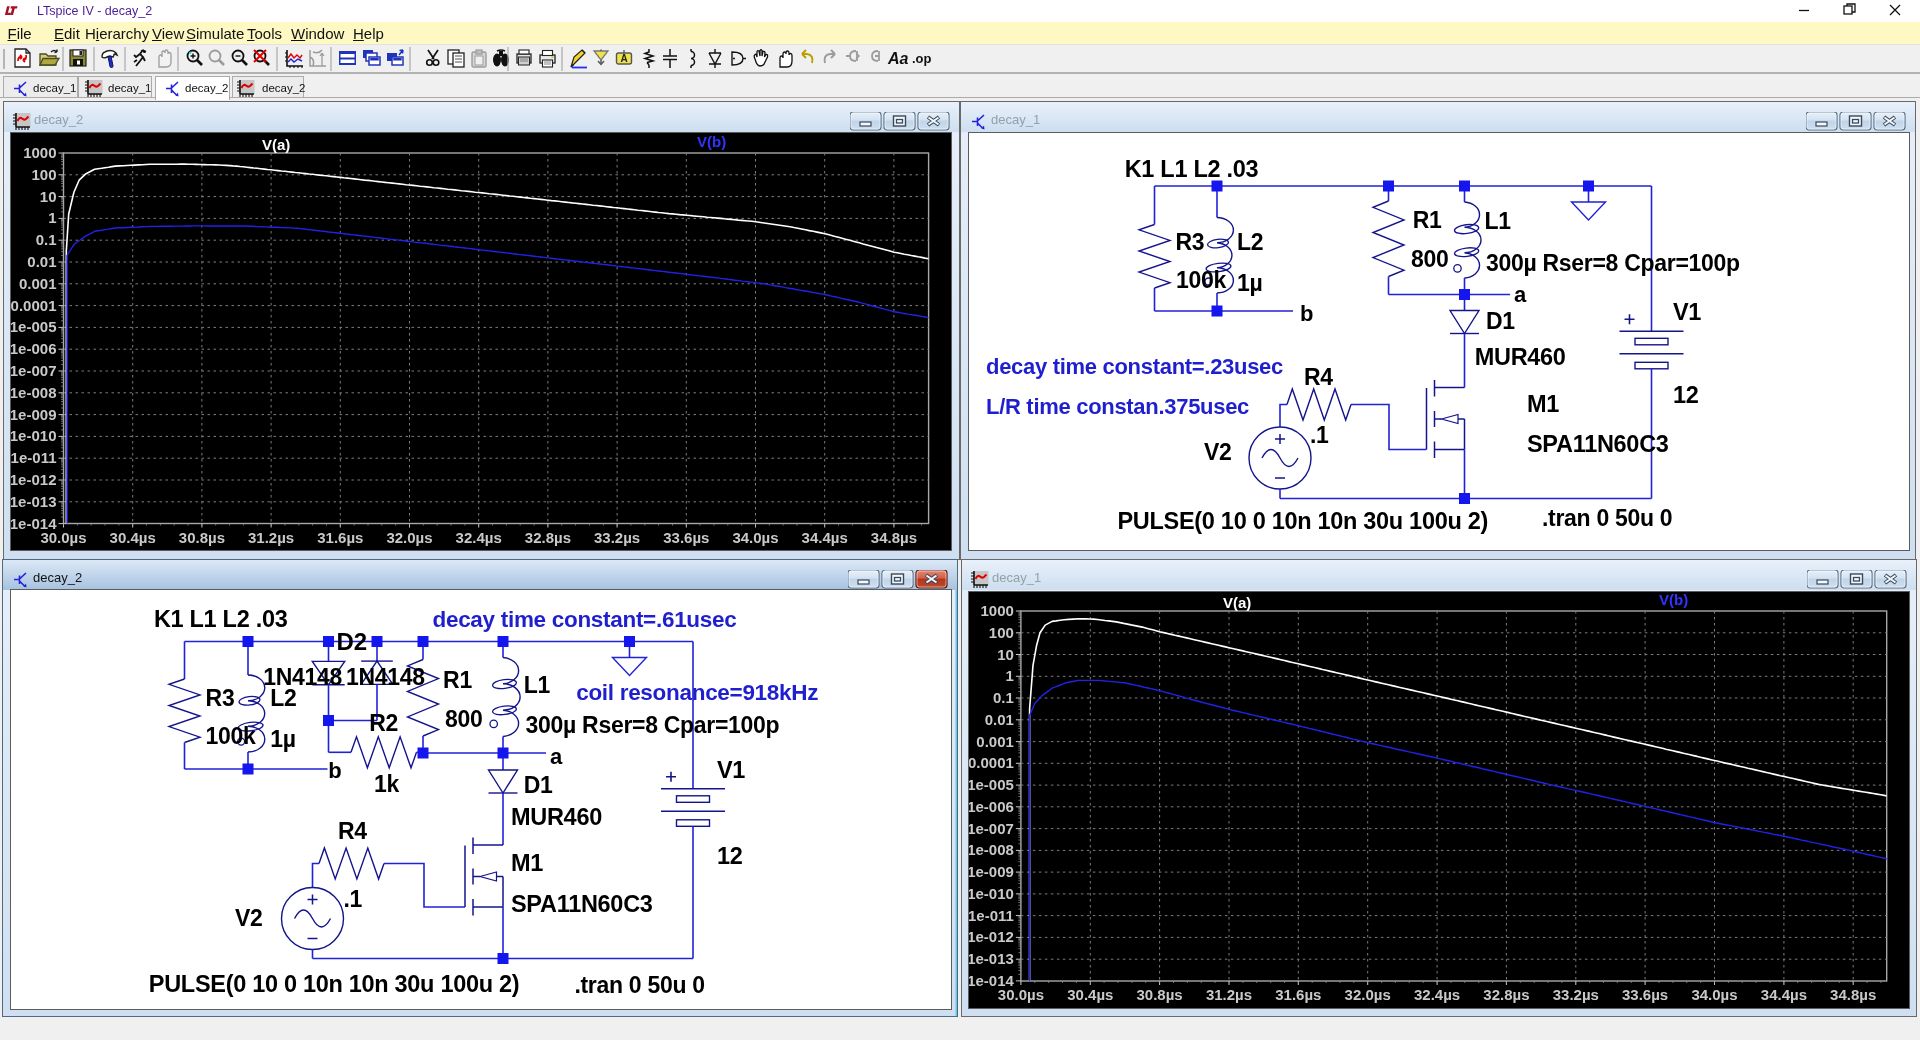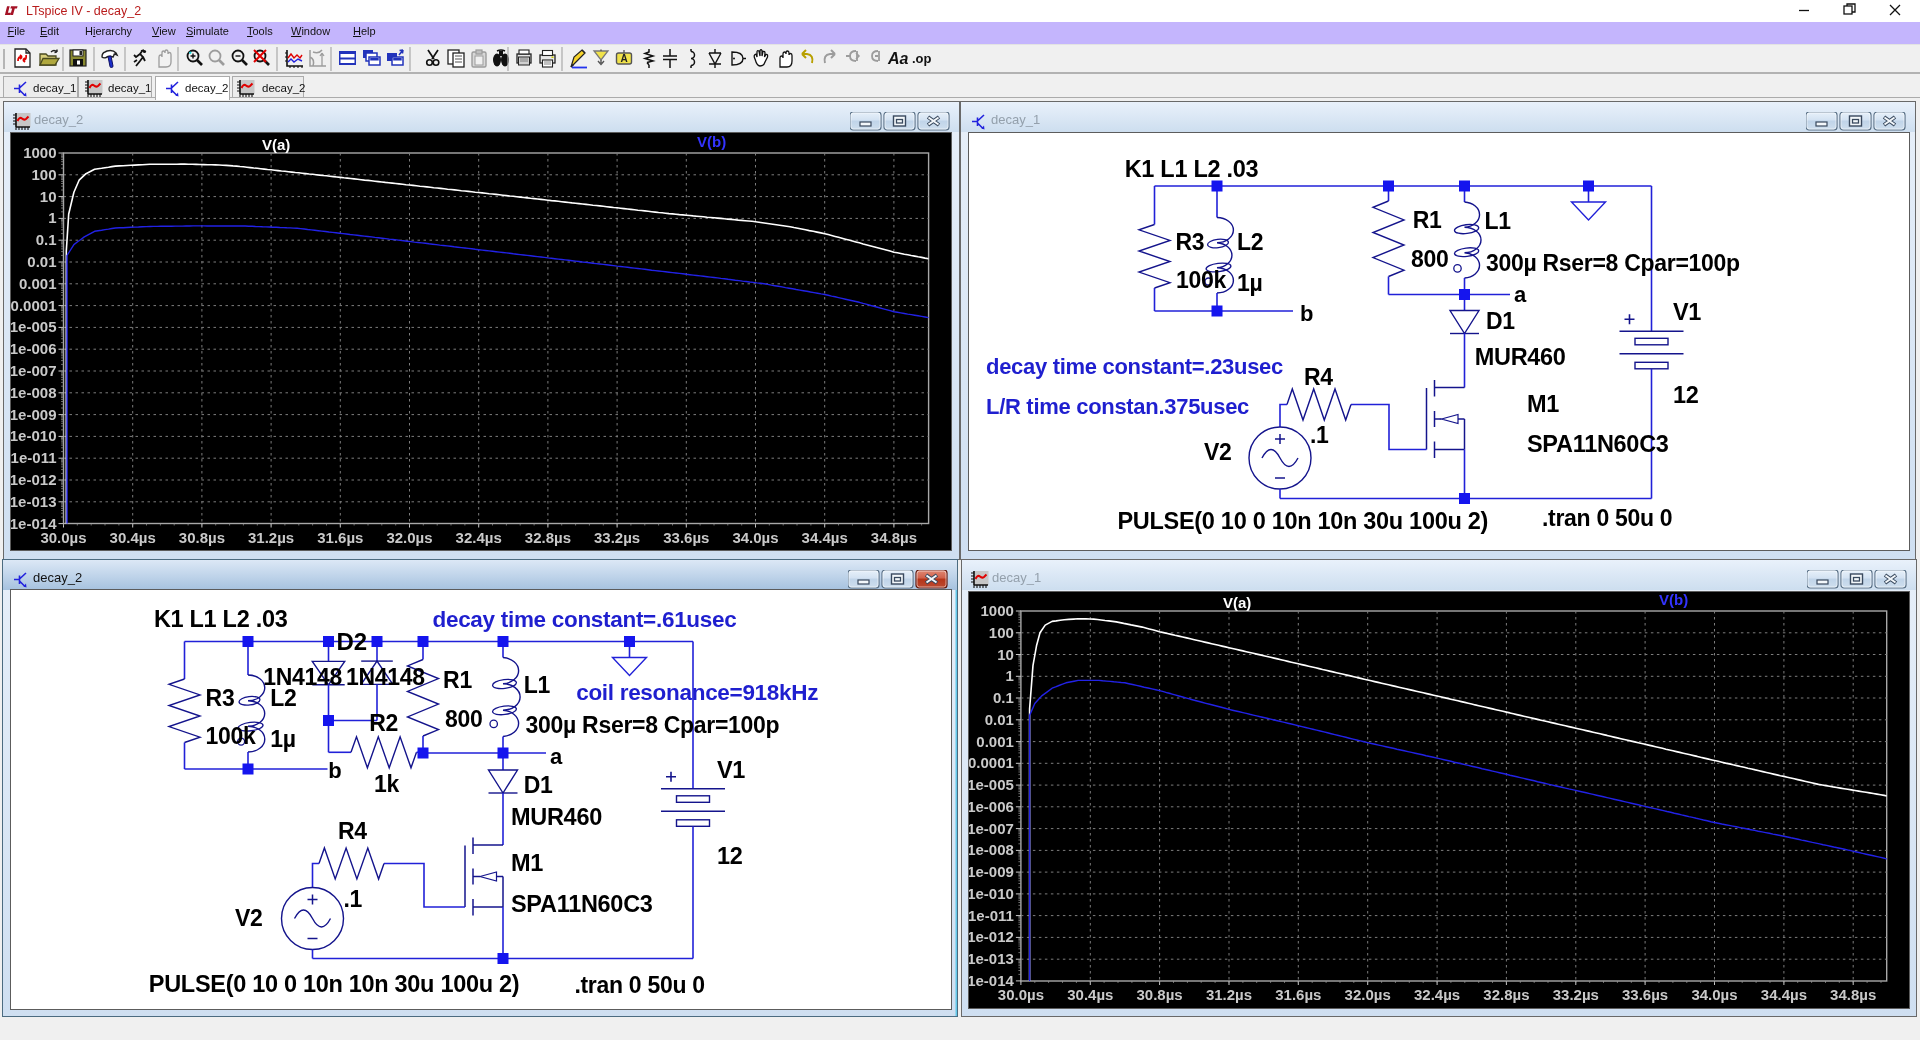--- a/index.html
+++ b/index.html
@@ -1,17 +1,17 @@
 <!DOCTYPE html>
 <html><head><meta charset="utf-8"><style>
 *{margin:0;padding:0;box-sizing:border-box}
 body{width:1920px;height:1040px;overflow:hidden;font-family:"Liberation Sans",sans-serif;background:#f0f0f0;position:relative}
 .titlebar{position:absolute;left:0;top:0;width:1920px;height:22px;background:#ffffff}
-.titlebar .txt{position:absolute;left:26px;top:4px;font-size:12.5px;color:#b91c1c}
-.menubar{position:absolute;left:0;top:22px;width:1920px;height:22px;background:#c4b5fd;font-size:11px;color:#111}
+.titlebar .txt{position:absolute;left:37px;top:4px;font-size:12.5px;color:#4c1d95}
+.menubar{position:absolute;left:0;top:22px;width:1920px;height:22px;background:#fef9c3;font-size:15px;color:#111}
 .menubar span{position:absolute;top:3px}
 .toolbar{position:absolute;left:0;top:44px;width:1920px;height:28px;background:#f0f0f0;border-top:1px solid #e3e3e3}
 .tabbar{position:absolute;left:0;top:72px;width:1920px;height:26px;background:#f0f0f0;border-top:2px solid #b2b2b2}
 .tab{position:absolute;top:2px;height:23px;background:#ececec;border:1px solid #ababab;border-bottom:none;font-size:11.5px;color:#111;overflow:visible}
 .tab.active{background:#ffffff;height:24px;z-index:3}
 .tab .lbl{position:absolute;left:29px;top:5px}
 .tabline{position:absolute;left:0;top:97px;width:1920px;height:1px;background:#ababab}
 .mdi{position:absolute;left:0;top:98px;width:1920px;height:942px;background:#f0f0f0}
 .win{position:absolute;border:1px solid #696969;background:linear-gradient(#e7eff9,#cfdfF1)}
 .win .tbar{position:absolute;left:0;top:0;right:0;height:30px}
@@ -35,21 +35,21 @@
   <path d="M9,10.5 H19" stroke="#111" stroke-width="1.3"></path>
   <g stroke="#111" stroke-width="1.3" fill="none">
         <rect x="54" y="6" width="8" height="8"></rect>
         <path d="M57,6 V4 H65 V12 H62"></path>
       </g>
   <path d="M100,5 L110,15 M110,5 L100,15" stroke="#111" stroke-width="1.3"></path>
  </svg>
 </div>
 <div class="menubar">
  <span style="left:7.5px"><u>F</u>ile</span>
- <span style="left:40px"><u>E</u>dit</span>
+ <span style="left:54px"><u>E</u>dit</span>
  <span style="left:85px">H<u>i</u>erarchy</span>
  <span style="left:152px"><u>V</u>iew</span>
  <span style="left:186px"><u>S</u>imulate</span>
  <span style="left:247px"><u>T</u>ools</span>
  <span style="left:291px"><u>W</u>indow</span>
  <span style="left:353px"><u>H</u>elp</span>
 </div>
 <div class="toolbar">
  <svg width="1920" height="28" viewBox="0 44 1920 28">
   <path d="M4,48 V68" stroke="#b5b5b5" stroke-width="2"></path>

